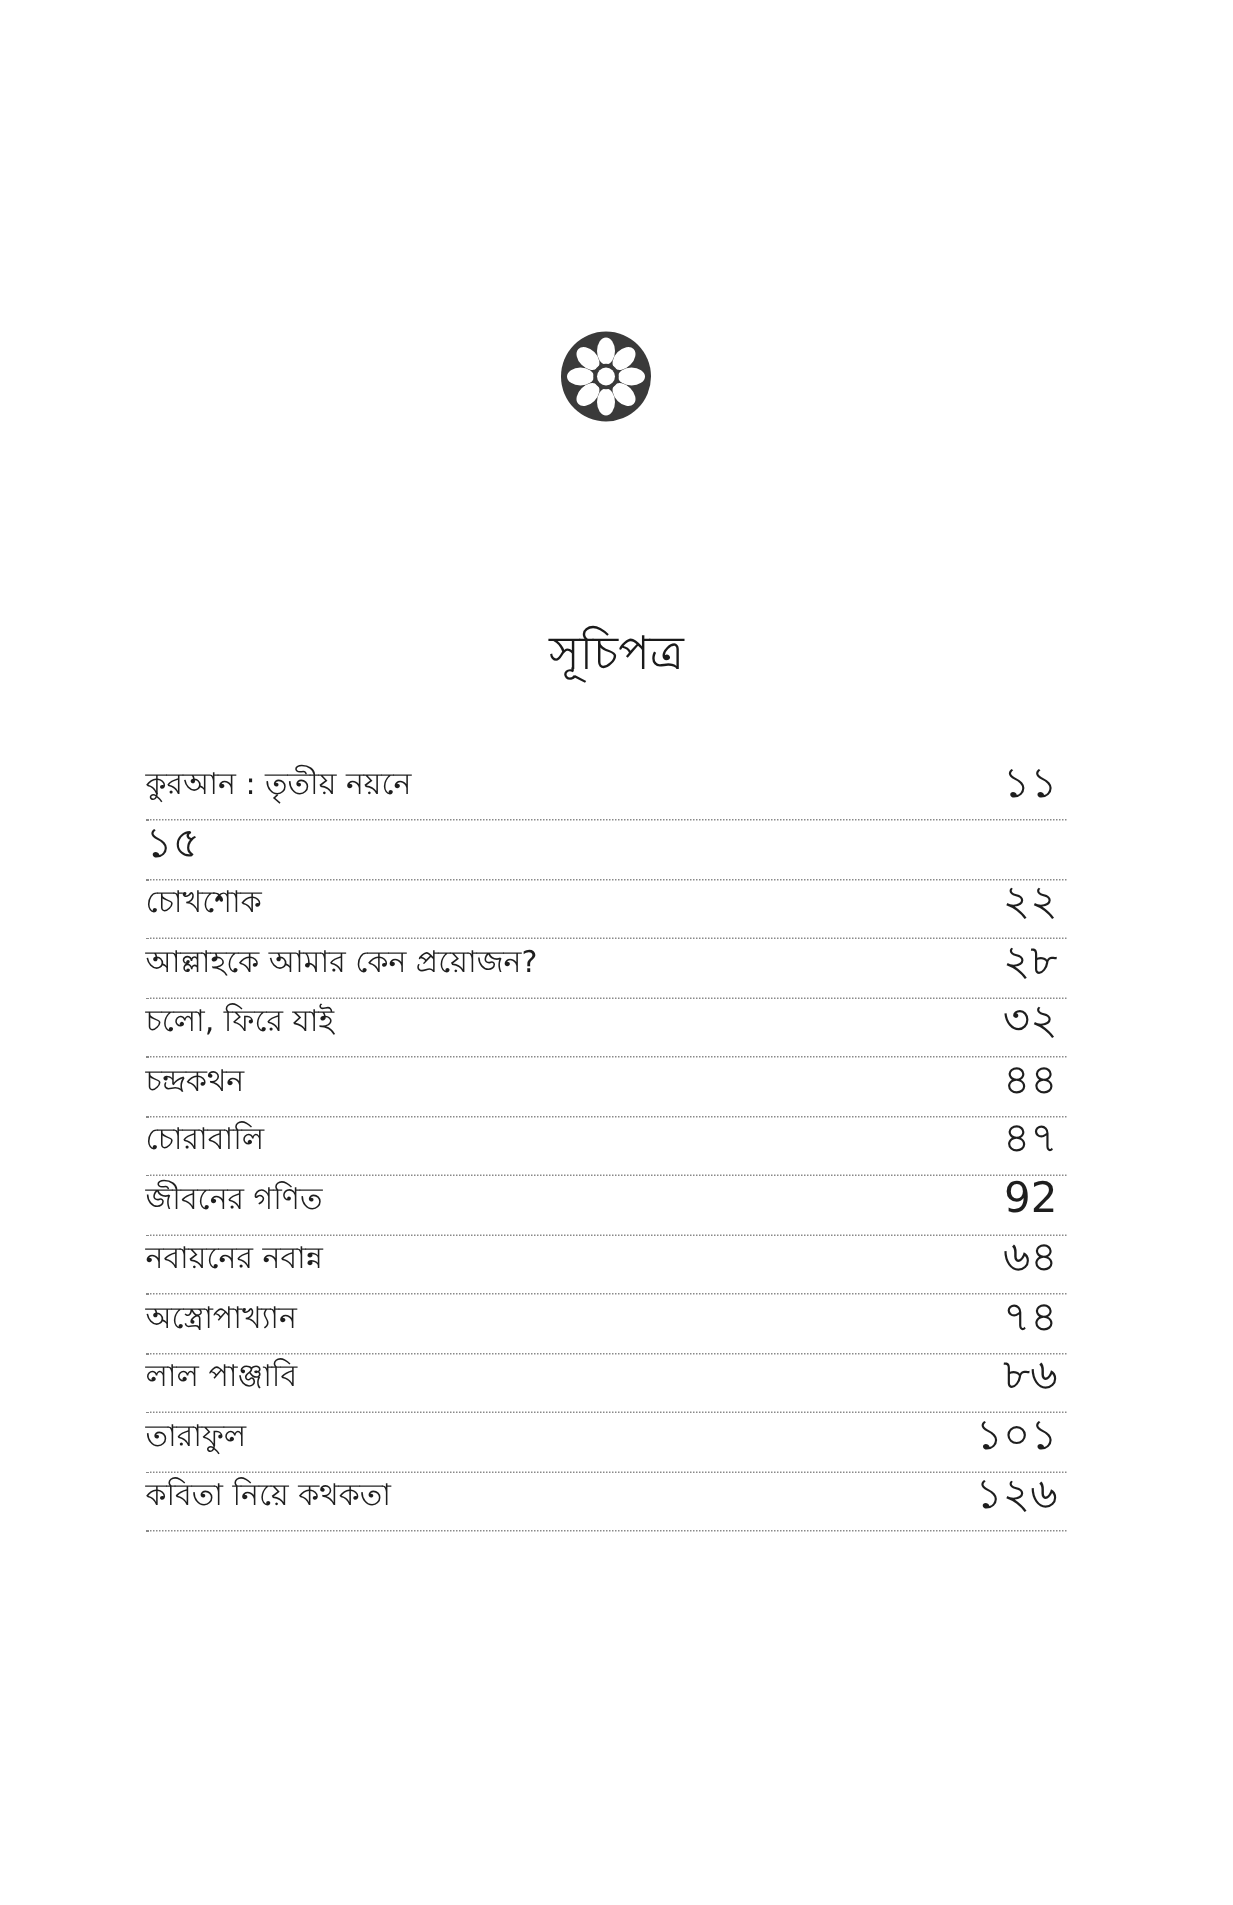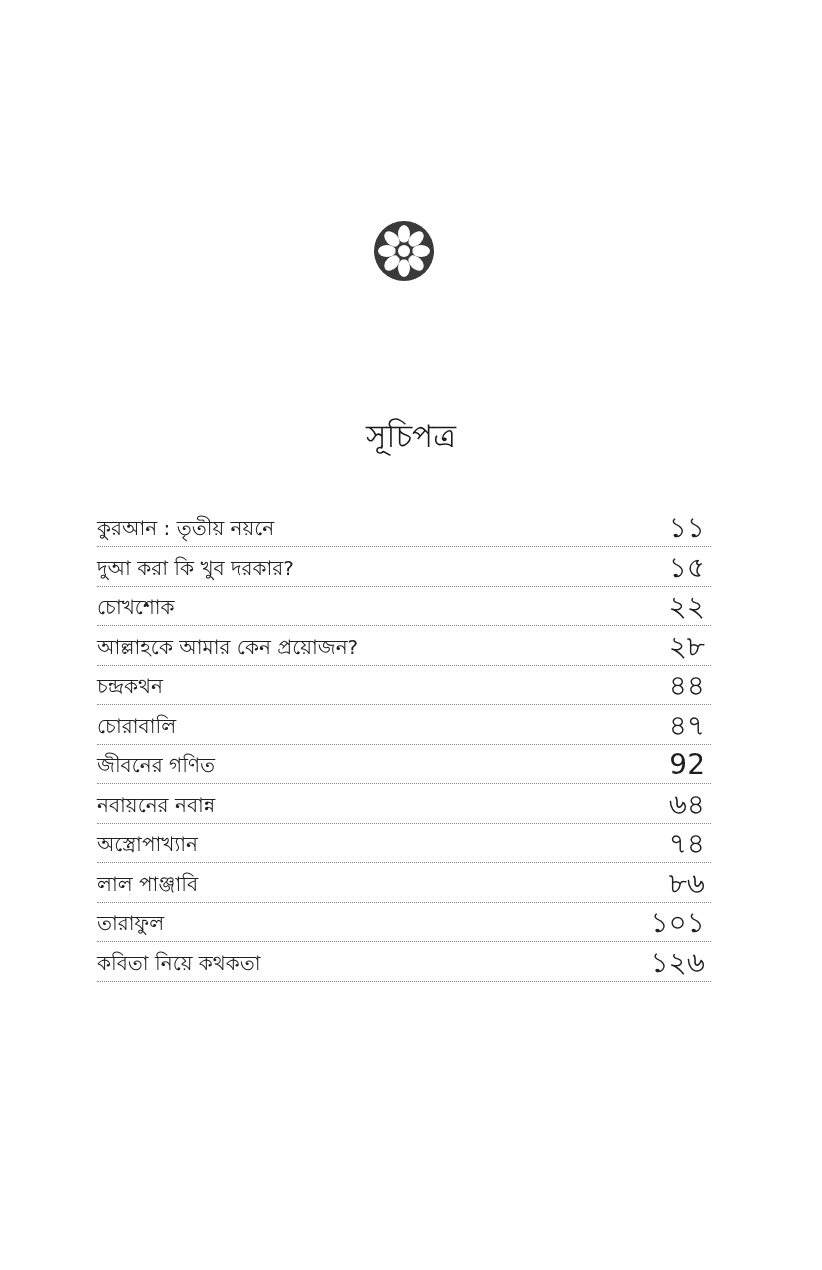--- a/index.html
+++ b/index.html
@@ -2,21 +2,21 @@
 <html><head>
 <meta charset="utf-8">
 <style>
   html, body { margin: 0; padding: 0; background: #ffffff; }
   body { width: 822px; height: 1270px; position: relative; overflow: hidden;
          font-family: "DejaVu Sans", "Liberation Sans", sans-serif; color: #1e1e1e; }
   .ornament { position: absolute; left: 373px; top: 220px; width: 62px; height: 62px; }
   .title { position: absolute; left: 0; width: 822px; top: 414px; text-align: center;
            font-size: 31px; line-height: 44px; color: #1a1a1a; }
   .toc { position: absolute; left: 97px; top: 508px; width: 614px; margin: 0; padding: 0; list-style: none; }
-  .toc-row { display: flex; justify-content: space-between; align-items: flex-end;
+  .toc-row { display: flex; justify-content: space-between; 
              height: 39px; border-bottom: 1.5px dotted #8a8a8a; margin-bottom: 0.5px;
              box-sizing: border-box; padding-bottom: 4px; }
   .toc-title { font-size: 20px; line-height: 28px; white-space: nowrap; }
   .toc-page { font-size: 28px; line-height: 28px; padding-right: 6px; text-align: right; }
 </style>
 </head>
 <body>
 
 <div class="ornament">
   <svg width="62" height="62" viewBox="0 0 62 62">
@@ -37,30 +37,33 @@
 </div>
 
 <div class="title">সূচিপত্র</div>
 
 <ul class="toc">
   <li class="toc-row">
       <span class="toc-title">কুরআন : তৃতীয় নয়নে</span>
       <span class="toc-page">১১</span>
     </li>
   <li class="toc-row">
-      <span class="toc-title">দুআ করা কি খুব দরকার?</span>
       <span class="toc-page">১৫</span>
     </li>
   <li class="toc-row">
       <span class="toc-title">চোখশোক</span>
       <span class="toc-page">২২</span>
     </li>
   <li class="toc-row">
       <span class="toc-title">আল্লাহকে আমার কেন প্রয়োজন?</span>
       <span class="toc-page">২৮</span>
+    </li>
+  <li class="toc-row">
+      <span class="toc-title">চলো, ফিরে যাই</span>
+      <span class="toc-page">৩২</span>
     </li>
   <li class="toc-row">
       <span class="toc-title">চন্দ্রকথন</span>
       <span class="toc-page">৪৪</span>
     </li>
   <li class="toc-row">
       <span class="toc-title">চোরাবালি</span>
       <span class="toc-page">৪৭</span>
     </li>
   <li class="toc-row">

